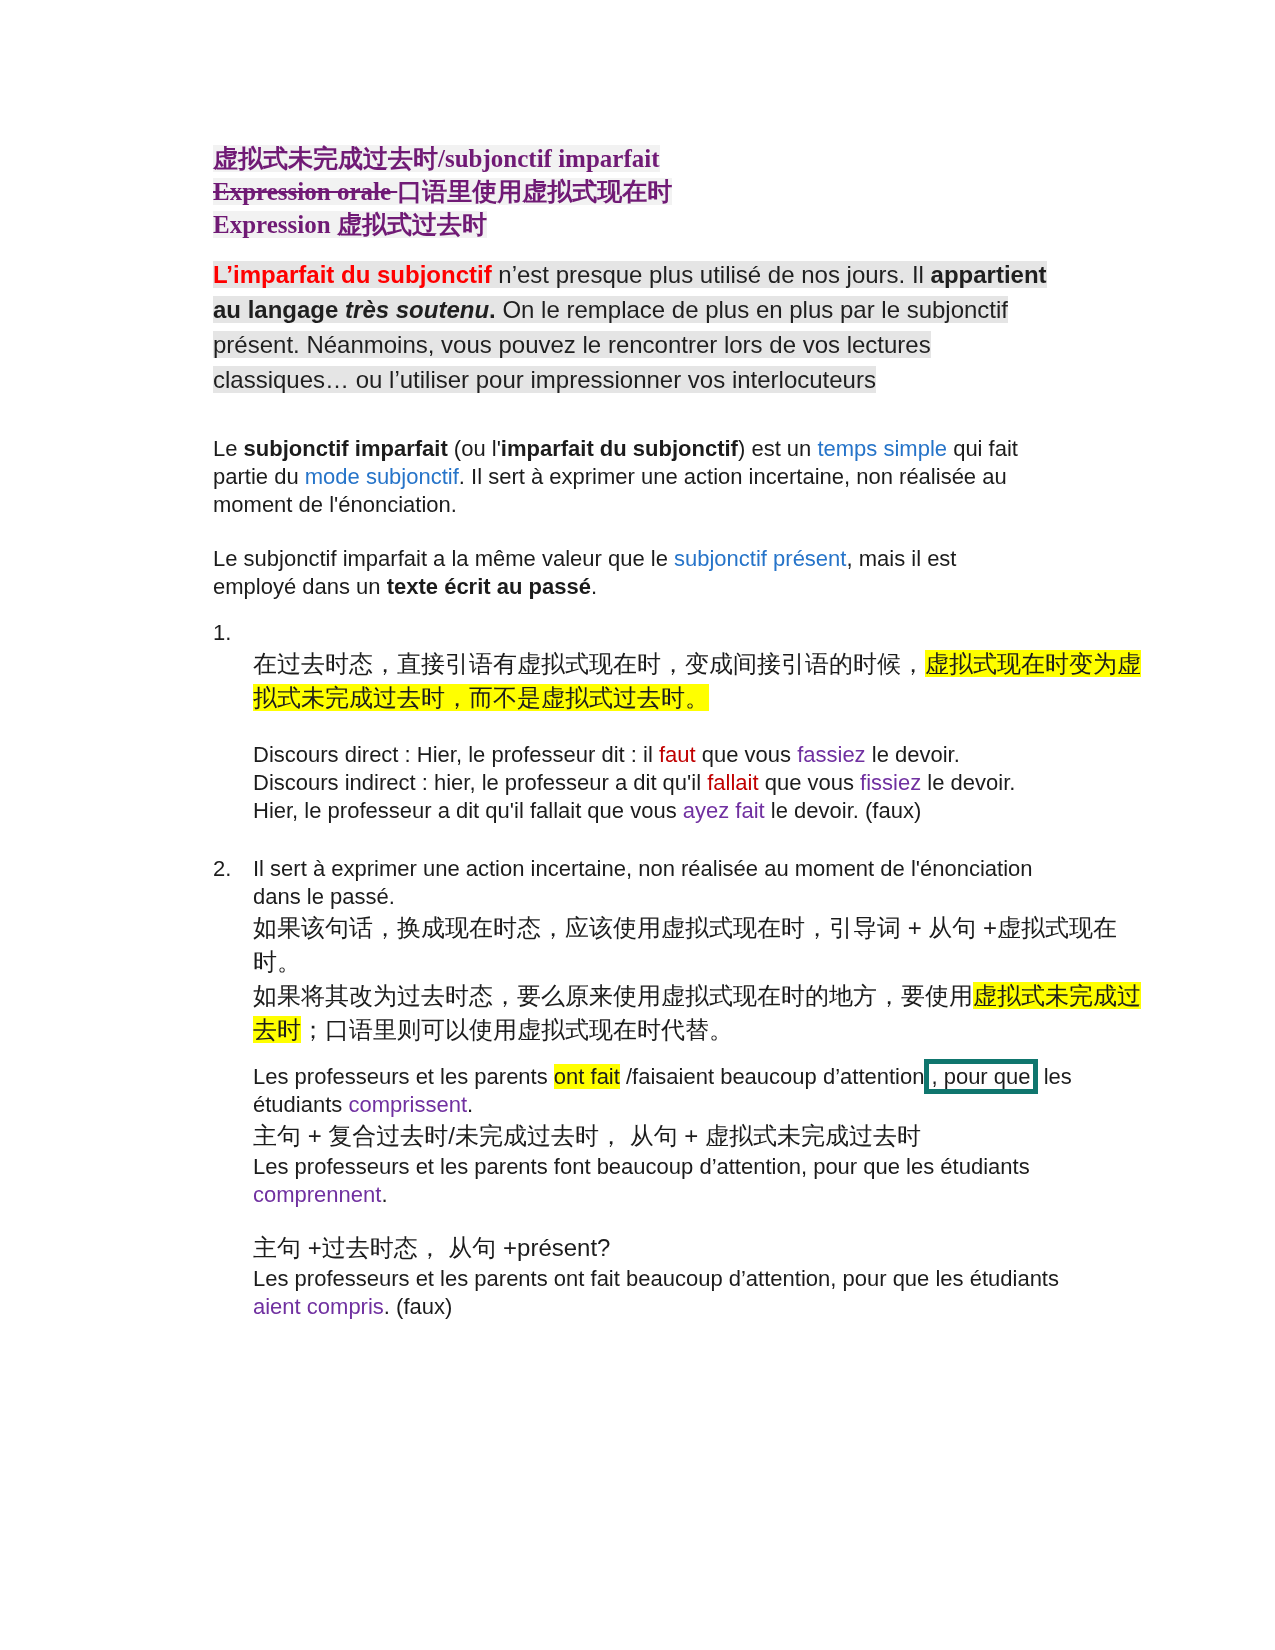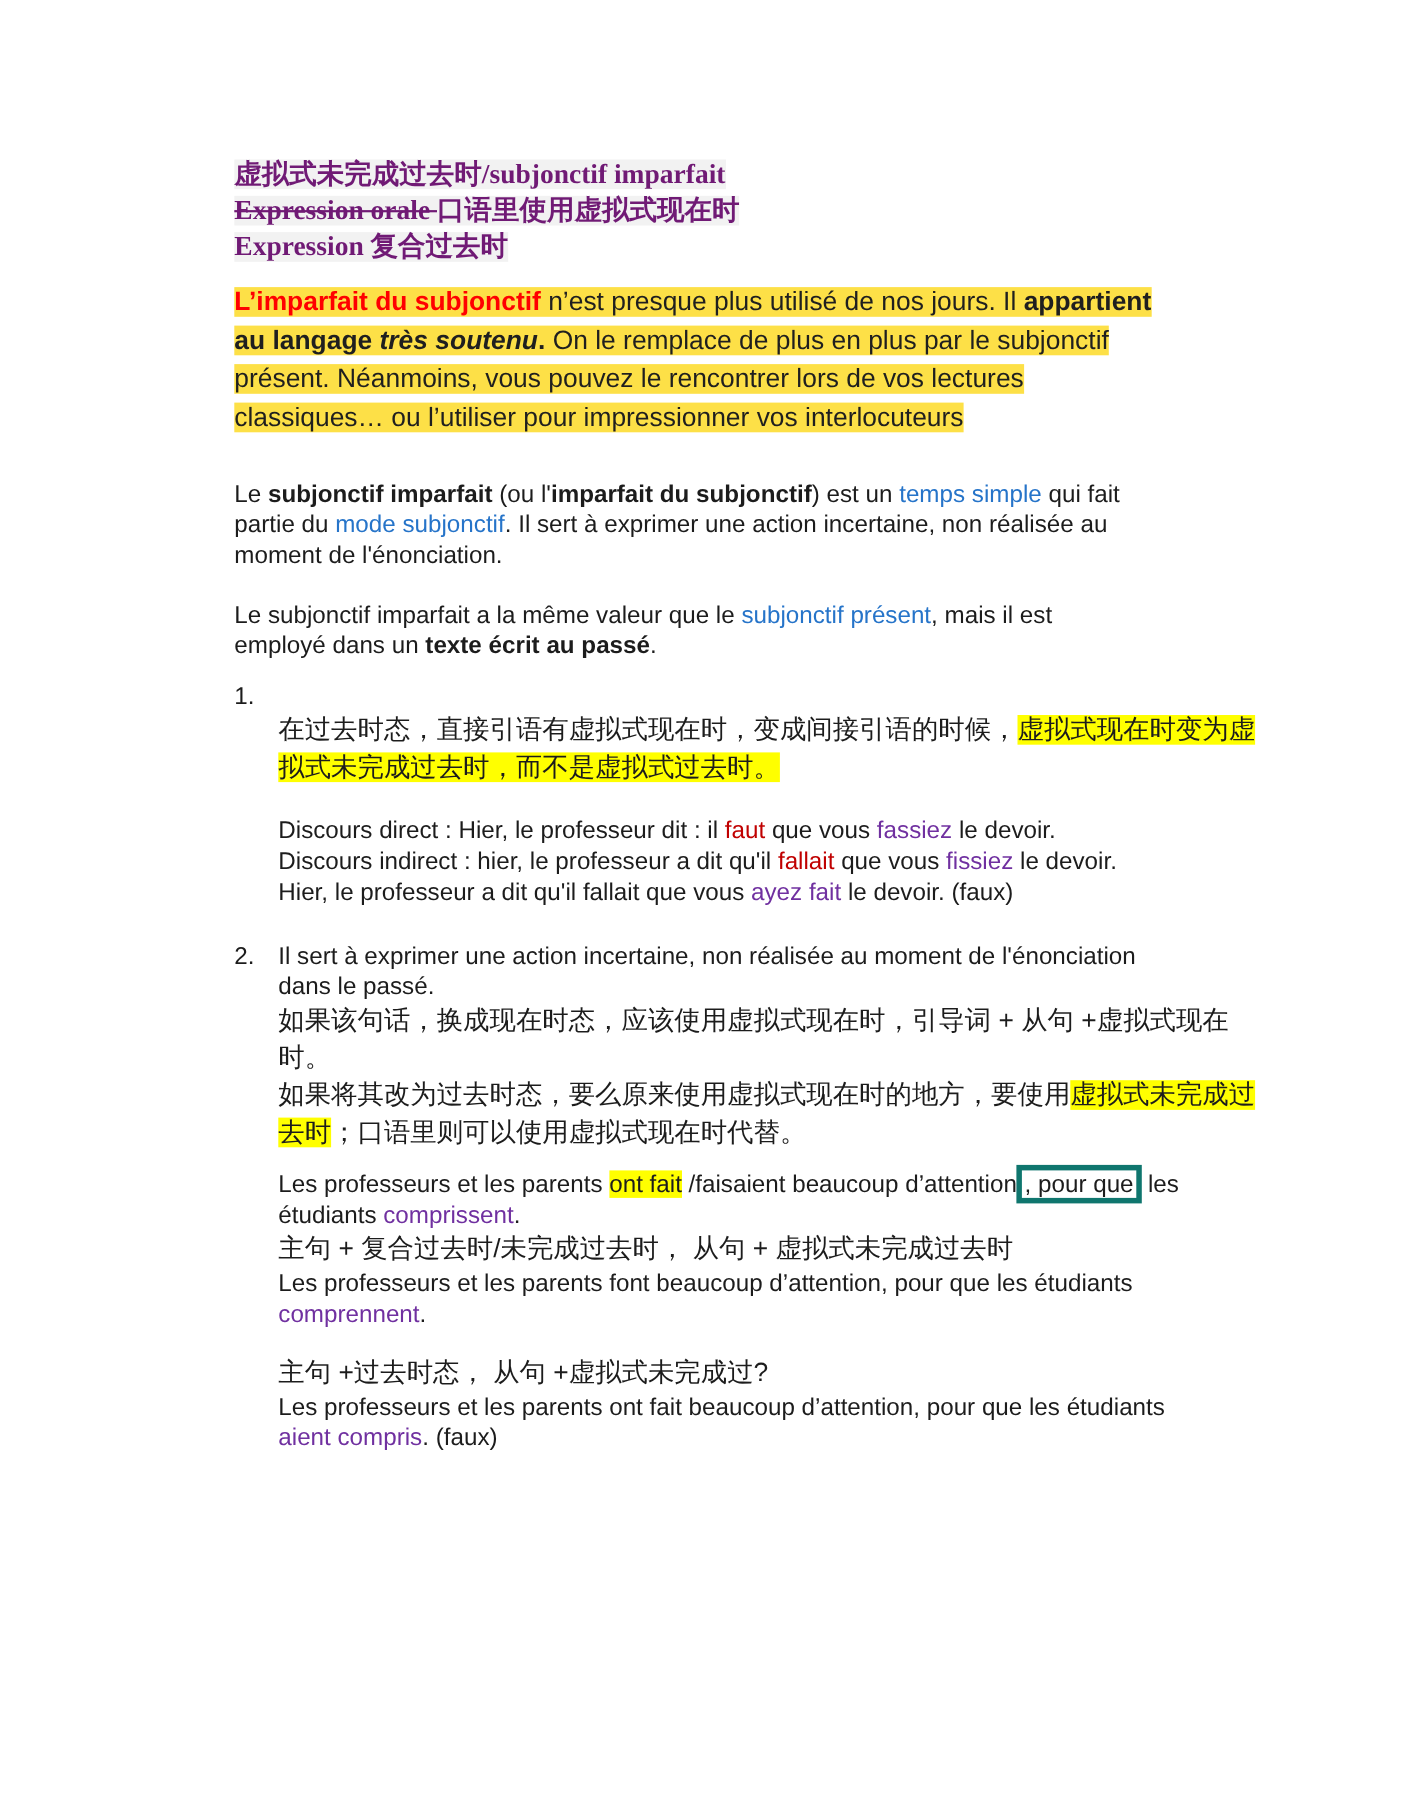--- a/index.html
+++ b/index.html
@@ -25,21 +25,21 @@
     line-height:33px;
   }
   .serif .line{background:#f2f2f2;box-decoration-break:clone;}
   .formula{line-height:34px;}
   
   .lead{
     font-size:24px;
     line-height:35px;
     color:#1f1f1f;
   }
-  .lead .line{background:#fde047;box-decoration-break:clone;}
+  .lead .line{background:#e5e5e5;box-decoration-break:clone;}
   
   .body{font-size:22px;line-height:28px;color:#1c1c1c;}
   .body .zh{font-size:24px;line-height:34px;}
   
   .mt16{margin-top:16px}.mt18{margin-top:18px}.mt22{margin-top:22px}
   .mt26{margin-top:26px}.mt30{margin-top:30px}.mt38{margin-top:38px}
   
   .listitem{position:relative;padding-left:40px;}
   .num{position:absolute;left:0;top:0;}
   .indent{padding-left:40px;}
@@ -52,23 +52,23 @@
   .seg-link{color:#2674c9;cursor:pointer;}
   .seg-hl{background:#ffff00;margin-top:48px;}
   .seg-box{border:5px solid #0f766e;padding:0 2px;}
   .seg-strike{text-decoration:line-through;}
 </style>
 </head>
 <body>
 
 <div class="page">
   <div>
-      <div class="block serif"><span class="line zh"><span>虚拟式未完成过去时/subjonctif imparfait</span></span><br><span class="line zh"><span class="seg-strike">Expression orale </span><span>口语里使用虚拟式现在时</span></span><br><span class="line"><span>Expression 复合过去时</span></span></div>
+      <div class="block serif"><span class="line zh"><span>虚拟式未完成过去时/subjonctif imparfait</span></span><br><span class="line zh"><span class="seg-strike">Expression orale </span><span>口语里使用虚拟式现在时</span></span><br><span class="line"><span>Expression 虚拟式过去时</span></span></div>
       <div class="block lead mt16"><span class="line"><span class="seg-redb">L’imparfait du subjonctif</span><span> n’est presque plus utilisé de nos jours. Il </span><span class="seg-b">appartient</span></span><br><span class="line"><span class="seg-b">au langage </span><span class="seg-bi">très soutenu</span><span class="seg-b">.</span><span> On le remplace de plus en plus par le subjonctif</span></span><br><span class="line"><span>présent. Néanmoins, vous pouvez le rencontrer lors de vos lectures</span></span><br><span class="line"><span>classiques… ou l’utiliser pour impressionner vos interlocuteurs</span></span></div>
       <div class="block body mt38"><span class="line"><span>Le </span><span class="seg-b">subjonctif imparfait</span><span> (ou l'</span><span class="seg-b">imparfait du subjonctif</span><span>) est un </span><span class="seg-link">temps simple</span><span> qui fait</span></span><br><span class="line"><span>partie du </span><span class="seg-link">mode subjonctif</span><span>. Il sert à exprimer une action incertaine, non réalisée au</span></span><br><span class="line"><span>moment de l'énonciation.</span></span></div>
       <div class="block body mt26"><span class="line"><span>Le subjonctif imparfait a la même valeur que le </span><span class="seg-link">subjonctif présent</span><span>, mais il est</span></span><br><span class="line"><span>employé dans un </span><span class="seg-b">texte écrit au passé</span><span>.</span></span></div>
       <div class="block body mt18 listitem"><span class="num">1.</span><br><span class="line zh"><span>在过去时态，直接引语有虚拟式现在时，变成间接引语的时候，</span><span class="seg-hl">虚拟式现在时变为虚</span></span><br><span class="line zh"><span class="seg-hl">拟式未完成过去时，而不是虚拟式过去时。</span></span></div>
       <div class="block body indent mt26"><span class="line"><span>Discours direct : Hier, le professeur dit : il </span><span class="seg-dred">faut</span><span> que vous </span><span class="seg-purple">fassiez</span><span> le devoir.</span></span><br><span class="line"><span>Discours indirect : hier, le professeur a dit qu'il </span><span class="seg-dred">fallait</span><span> que vous </span><span class="seg-purple">fissiez</span><span> le devoir.</span></span><br><span class="line"><span>Hier, le professeur a dit qu'il fallait que vous </span><span class="seg-purple">ayez fait</span><span> le devoir. (faux)</span></span></div>
       <div class="block body mt30 listitem"><span class="num">2.</span><span class="line"><span>Il sert à exprimer une action incertaine, non réalisée au moment de l'énonciation</span></span><br><span class="line"><span>dans le passé.</span></span><br><span class="line zh"><span>如果该句话，换成现在时态，应该使用虚拟式现在时，引导词 + 从句 +虚拟式现在</span></span><br><span class="line zh"><span>时。</span></span><br><span class="line zh"><span>如果将其改为过去时态，要么原来使用虚拟式现在时的地方，要使用</span><span class="seg-hl">虚拟式未完成过</span></span><br><span class="line zh"><span class="seg-hl">去时</span><span>；口语里则可以使用虚拟式现在时代替。</span></span></div>
       <div class="block body indent mt16"><span class="line"><span>Les professeurs et les parents </span><span class="seg-hl">ont fait</span><span> /faisaient beaucoup d’attention</span><span class="seg-box">, pour que</span><span> les</span></span><br><span class="line"><span>étudiants </span><span class="seg-purple">comprissent</span><span>.</span></span><br><span class="line zh"><span>主句 + 复合过去时/未完成过去时， 从句 + 虚拟式未完成过去时</span></span><br><span class="line"><span>Les professeurs et les parents font beaucoup d’attention, pour que les étudiants</span></span><br><span class="line"><span class="seg-purple">comprennent</span><span>.</span></span></div>
-      <div class="block body indent mt22"><span class="line zh"><span>主句 +过去时态， 从句 +虚拟式未完成过?</span></span><br><span class="line"><span>Les professeurs et les parents ont fait beaucoup d’attention, pour que les étudiants</span></span><br><span class="line"><span class="seg-purple">aient compris</span><span>. (faux)</span></span></div>
+      <div class="block body indent mt22"><span class="line zh"><span>主句 +过去时态， 从句 +présent?</span></span><br><span class="line"><span>Les professeurs et les parents ont fait beaucoup d’attention, pour que les étudiants</span></span><br><span class="line"><span class="seg-purple">aient compris</span><span>. (faux)</span></span></div>
     </div>
 </div>
 
 </body></html>

